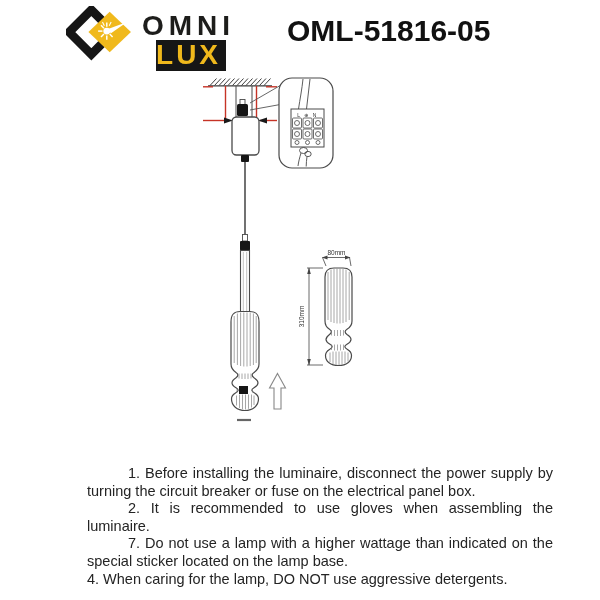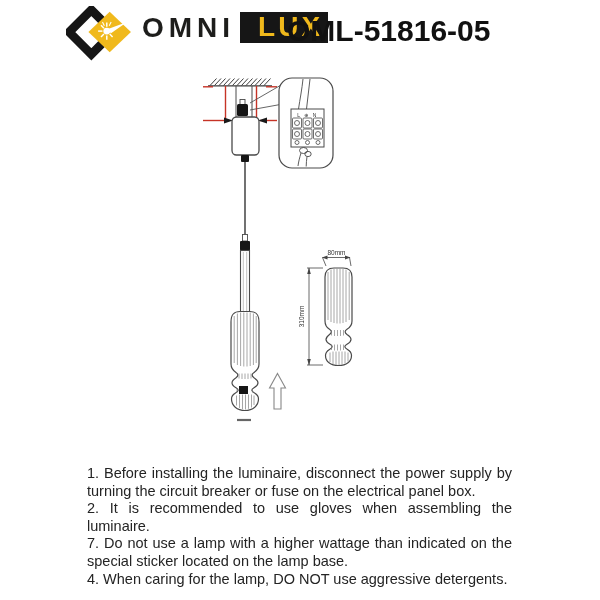--- a/index.html
+++ b/index.html
@@ -4,44 +4,44 @@
 <style>
   html,body{margin:0;padding:0;background:#ffffff;}
   .page{
     position:relative;width:600px;height:600px;background:#ffffff;overflow:hidden;
     font-family:"Liberation Sans",sans-serif;color:#222;
   }
   
   .logo{position:absolute;left:66px;top:6px;display:flex;align-items:flex-start;}
   .logo-icon{width:70px;height:56px;display:block;}
   .logo-text{margin-left:6px;margin-top:6px;}
-  .brand-line{display:flex;align-items:center;}
+  .brand-line{display:flex;align-items:center;flex-direction:column;}
   .brand-omni{
     font-weight:700;font-size:28px;letter-spacing:5px;color:#1d1d1b;line-height:1;
   }
   .brand-lux{
     font-weight:700;font-size:28px;letter-spacing:3px;color:#f0b91c;line-height:1;
-    background:#161616;padding:1px 5px 2px 18px;margin-left:5px;
+    background:#161616;padding:1px 5px 2px 0;margin-left:5px;
   }
   .brand-tagline{
     margin-top:3px;font-size:9.5px;font-weight:700;letter-spacing:4.6px;color:#1d1d1b;
   }
   .model{
     position:absolute;left:287px;top:16px;
     font-weight:700;font-size:30px;color:#111;letter-spacing:0px;line-height:1;text-align:right;
   }
   
   .diagram{position:absolute;left:0;top:70px;width:600px;height:390px;}
   
   .instructions{
     position:absolute;left:87px;top:465px;width:425px;
     font-size:14.5px;line-height:17.6px;color:#242424;
   }
   .iline{width:100%;}
-  .iline.just{text-align:justify;text-align-last:justify;}
+  .iline.just{text-align:justify;text-align-last:justify;margin-left:41px;}
 </style>
 </head>
 <body>
 
 <div class="page">
 
   <div class="logo">
     <svg class="logo-icon" viewBox="0 0 70 58">
       <path d="M2,27 L25,4 L48,27 L25,50 Z" fill="none" stroke="#161616" stroke-width="9"></path>
       <path d="M22,27 L44,6 L66,27 L44,48 Z" fill="#f0b91c"></path>

